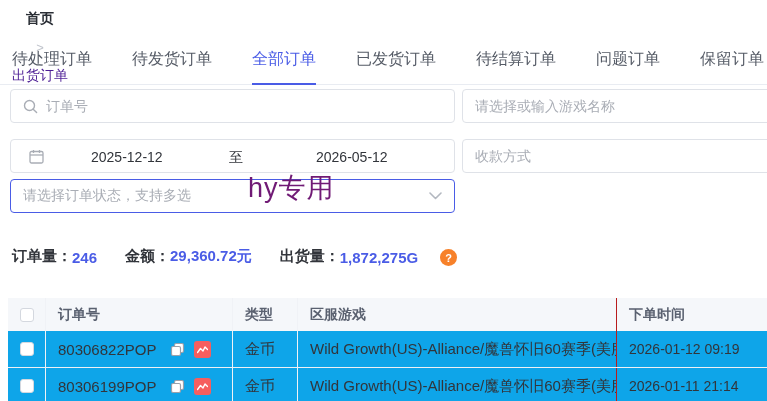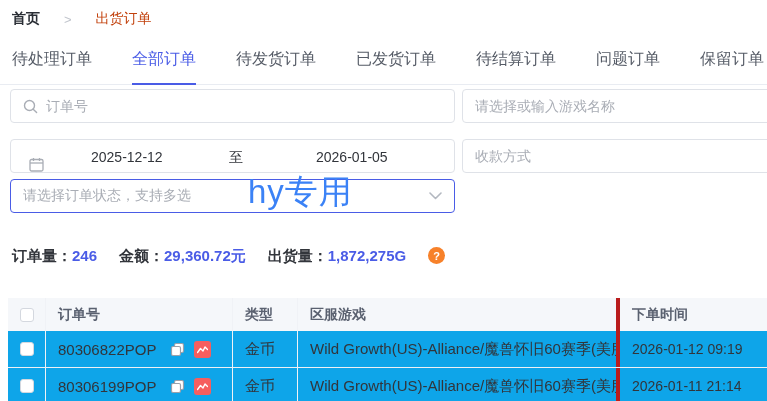--- a/index.html
+++ b/index.html
@@ -1,24 +1,24 @@
 <!DOCTYPE html>
 <html><head>
 <meta charset="utf-8">
 <style>
   * { margin:0; padding:0; box-sizing:border-box; }
   html,body { width:767px; height:401px; overflow:hidden; background:#fff;
     font-family:"Liberation Sans","DejaVu Sans",sans-serif; }
   .page { position:relative; width:767px; height:401px; background:#fff; }
 
   
-  .breadcrumb { position:absolute; top:10px; left:12px; font-size:14px; display:flex; align-items:center; gap:24px; }
+  .breadcrumb { position:absolute; top:10px; left:12px; font-size:14px; display:flex; align-items:center; gap:12px;flex-direction:column; }
   .bc-home { color:#2b2f36; font-weight:bold; }
   .bc-sep { color:#c0c4cc; font-size:13px; }
-  .bc-cur { color:#c2410c; }
+  .bc-cur { color:#4c1d95; }
 
   
   .tabs { position:absolute; top:49px; left:0; width:767px; display:flex; gap:40px;
     padding-left:12px; border-bottom:1px solid #e9ecf2; font-size:16px; color:#555b66; }
   .tab { padding-bottom:13px; cursor:pointer; white-space:nowrap; }
   .tab.active { color:#4a5ce6; border-bottom:2px solid #4a5ce6; margin-bottom:-1px; }
 
   
   .fbox { position:absolute; height:34px; border:1px solid #dfe2e8; border-radius:4px;
     background:#fff; display:flex; align-items:center; padding:0 12px; }
@@ -30,95 +30,95 @@
   .box-game    { top:89px;  left:462px; width:320px; }
   .box-date    { top:139px; left:10px;  width:445px; }
   .box-pay     { top:139px; left:462px; width:320px; }
   .box-status  { top:179px; left:10px;  width:445px; border-color:#4a5ce6; }
 
   .date-text { position:absolute; font-size:14px; color:#32353b; top:9px; }
   .date-start { left:80px; } .date-to { left:218px; } .date-end { left:305px; }
   .status-ph { font-size:14px; color:#a9adb5; }
   .chev { margin-left:auto; display:flex; align-items:center; }
 
-  .watermark { position:absolute; top:170px; left:248px; font-size:33px; color:#3b82f6;
+  .watermark { position:absolute; top:170px; left:248px; font-size:27px; color:#701a75;
     z-index:5; letter-spacing:1px; }
 
   
-  .stats { position:absolute; top:247px; left:12px; display:flex; align-items:flex-start;
+  .stats { position:absolute; top:247px; left:12px; display:flex; align-items:flex-end;
     font-size:15px; color:#32353b; }
   .stat-label { font-weight:bold; color:#32353b; }
   .stat-val { color:#4a5ce6; font-weight:bold; margin-left:0; }
-  .stat-gap { margin-left:22px; }
+  .stat-gap { margin-left:28px; }
   .help { width:17px; height:17px; border-radius:50%; background:#f7812a; color:#fff;
     font-size:11px; font-weight:bold; display:flex; align-items:center; justify-content:center;
     margin-left:22px; cursor:pointer; }
 
   
   .table { position:absolute; top:298px; left:8px; width:759px; }
   .trow { display:flex; align-items:stretch; }
   .thead { height:33px; background:#f5f7fa; color:#5a6170; font-size:14px; font-weight:bold; }
   .tbody-row { height:37px; border-bottom:1px solid #eef0f4; font-size:15px; color:#32353b; background:#0ea5e9; }
   .cell { display:flex; align-items:center; padding-left:12px; border-right:1px solid #f0f2f6; overflow:hidden; }
   .c1 { width:38px; justify-content:center; padding-left:0; }
   .c2 { width:187px; }
   .c3 { width:65px;font-family:Liberation Mono, monospace; }
   .c4 { width:319px; white-space:nowrap; }
-  .c5 { flex:1; border-right:none; border-left:4px solid #b91c1c; margin-left:-1px; font-size:14px; }
+  .c5 { flex:1; border-right:none; border-left:1px solid #b91c1c; margin-left:-1px; font-size:14px; }
   .checkbox { width:14px; height:14px; border:1px solid #d4d8df; border-radius:3px; background:#fff; cursor:pointer; }
   .copy-ic { margin-left:14px; cursor:pointer; display:flex; }
   .red-ic { margin-left:9px; cursor:pointer; width:17px; height:17px; border-radius:3px;
     background:#f65e5e; display:flex; align-items:center; justify-content:center; }
 </style>
 </head>
 <body>
 
 <div class="page">
 
   <div class="breadcrumb">
     <span class="bc-home">首页</span>
     <span class="bc-sep">&gt;</span>
     <span class="bc-cur">出货订单</span>
   </div>
 
   <div class="tabs">
     <div class="tab">待处理订单</div>
+    <div class="tab">待发货订单</div>
     <div class="tab active">全部订单</div>
-    <div class="tab">待发货订单</div>
     <div class="tab">已发货订单</div>
     <div class="tab">待结算订单</div>
     <div class="tab">问题订单</div>
     <div class="tab">保留订单</div>
   </div>
 
   <div class="fbox box-order">
     <span class="icon-gap">
       <svg width="15" height="15" viewBox="0 0 15 15">
           <circle cx="6.5" cy="6.5" r="5" fill="none" stroke="#a9adb5" stroke-width="1.4"></circle>
           <line x1="10.2" y1="10.2" x2="13.6" y2="13.6" stroke="#a9adb5" stroke-width="1.4" stroke-linecap="round"></line>
         </svg>
     </span>
     <input placeholder="订单号" style="">
   </div>
   <div class="fbox box-game">
     <input placeholder="请选择或输入游戏名称" style="">
   </div>
 
-  <div class="fbox box-date" style="position:absolute;align-items:flex-end;">
+  <div class="fbox box-date" style="position:absolute;">
     <span class="icon-gap" style="margin-left:6px;">
       <svg width="15" height="15" viewBox="0 0 15 15">
           <rect x="1" y="2.5" width="13" height="11.5" rx="1.5" fill="none" stroke="#a9adb5" stroke-width="1.3"></rect>
           <line x1="1" y1="6" x2="14" y2="6" stroke="#a9adb5" stroke-width="1.3"></line>
           <line x1="4.5" y1="1" x2="4.5" y2="4" stroke="#a9adb5" stroke-width="1.3"></line>
           <line x1="10.5" y1="1" x2="10.5" y2="4" stroke="#a9adb5" stroke-width="1.3"></line>
         </svg>
     </span>
     <span class="date-text date-start">2025-12-12</span>
     <span class="date-text date-to">至</span>
-    <span class="date-text date-end">2026-01-05</span>
+    <span class="date-text date-end">2026-05-12</span>
   </div>
   <div class="fbox box-pay">
     <input placeholder="收款方式" style="">
   </div>
 
   <div class="fbox box-status">
     <span class="status-ph">请选择订单状态，支持多选</span>
     <span class="chev">
       <svg width="13" height="8" viewBox="0 0 13 8">
           <polyline points="1,1 6.5,6.5 12,1" fill="none" stroke="#b3b8c0" stroke-width="1.6" stroke-linecap="round" stroke-linejoin="round"></polyline>

